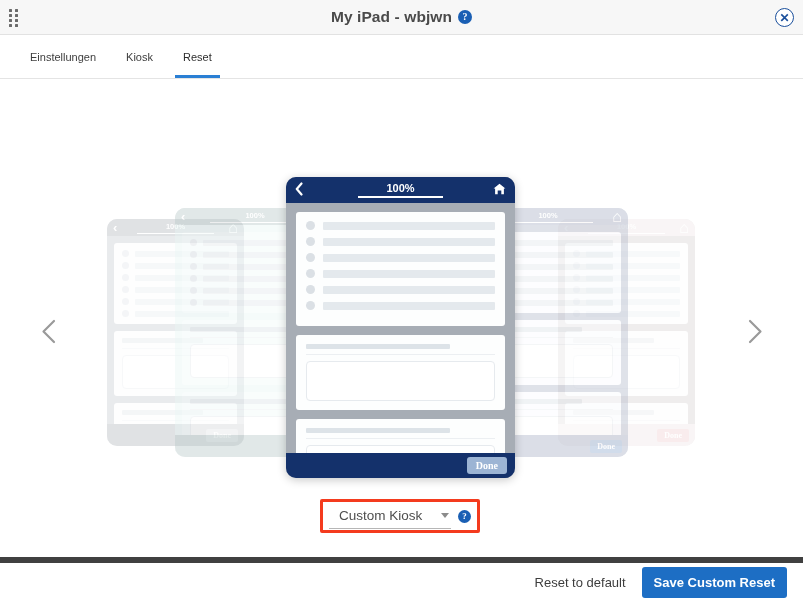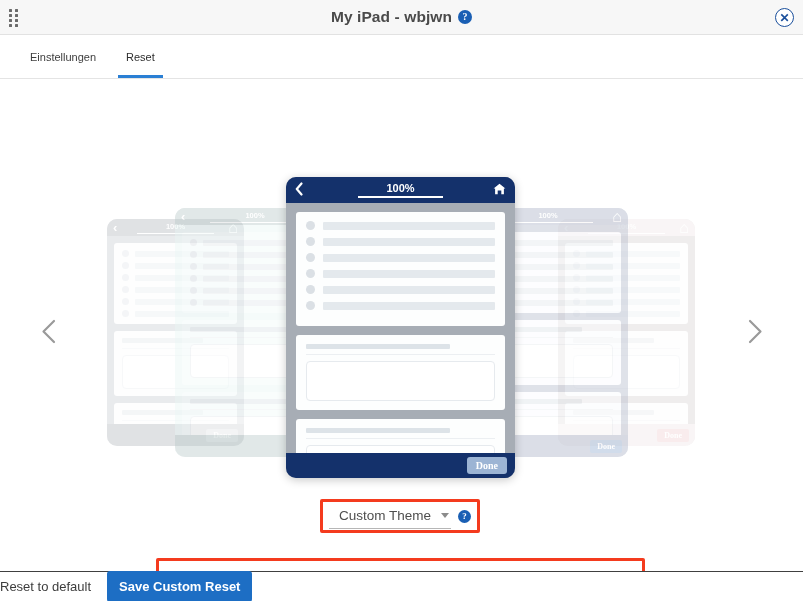--- a/index.html
+++ b/index.html
@@ -256,24 +256,25 @@
     justify-content: space-around;
     padding: 11px 10px 0 10px;
   }
   .swatch { display: flex; flex-direction: column; align-items: center; width: 88px; cursor: pointer; }
   .swatch-box { width: 73px; height: 26px; border: 1px solid #333333; }
 
   
   .bottombar {
     position: absolute;
     left: 0; right: 0; bottom: 0;
-    height: 30px;
-    border-top: 1px solid #404040;
+    height: 44px;
+    border-top: 6px solid #404040;
     display: flex;
     align-items: center;
+    justify-content: flex-end;
     padding-right: 16px;
     gap: 16px;
     background: #ffffff;
   }
   .reset-link { font-size: 13px; color: #3d3d3d; cursor: pointer; }
   .save-btn {
     background: #1d6ec4;
     color: #ffffff;
     font-size: 13px;
     font-weight: bold;
@@ -301,20 +302,21 @@
   </div>
   <div class="window-title">
     <span>My iPad - wbjwn</span>
     <span class="help-badge">?</span>
   </div>
   <div class="close-btn">✕</div>
 </div>
 
 <div class="tabbar">
   <div class="tab">Einstellungen</div>
+  <div class="tab">Kiosk</div>
   <div class="tab active">Reset</div>
 </div>
 
 <div class="content">
 
   <div class="stage">
 
     <div class="arrow arrow-left">
       <svg width="17" height="27" viewBox="0 0 17 27">
           <polyline points="14,3 3.5,13.5 14,24" fill="none" stroke="#9a9a9a" stroke-width="2.2" stroke-linecap="round" stroke-linejoin="round"></polyline>
@@ -581,21 +583,21 @@
       </div>
       <div class="sl-footer">
         <span class="sl-done">Done</span>
       </div>
     </div>
 
   </div>
 
   <div class="theme-wrap">
     <div class="theme-select">
-      <span class="theme-select-label">Custom Theme</span>
+      <span class="theme-select-label">Custom Kiosk</span>
       <span class="caret"></span>
     </div>
     <span class="theme-help">?</span>
   </div>
 
   <div class="swatch-wrap">
     <div class="swatch">
       <div class="swatch-box" style="background:#a7adb5"></div>
 
     </div>

